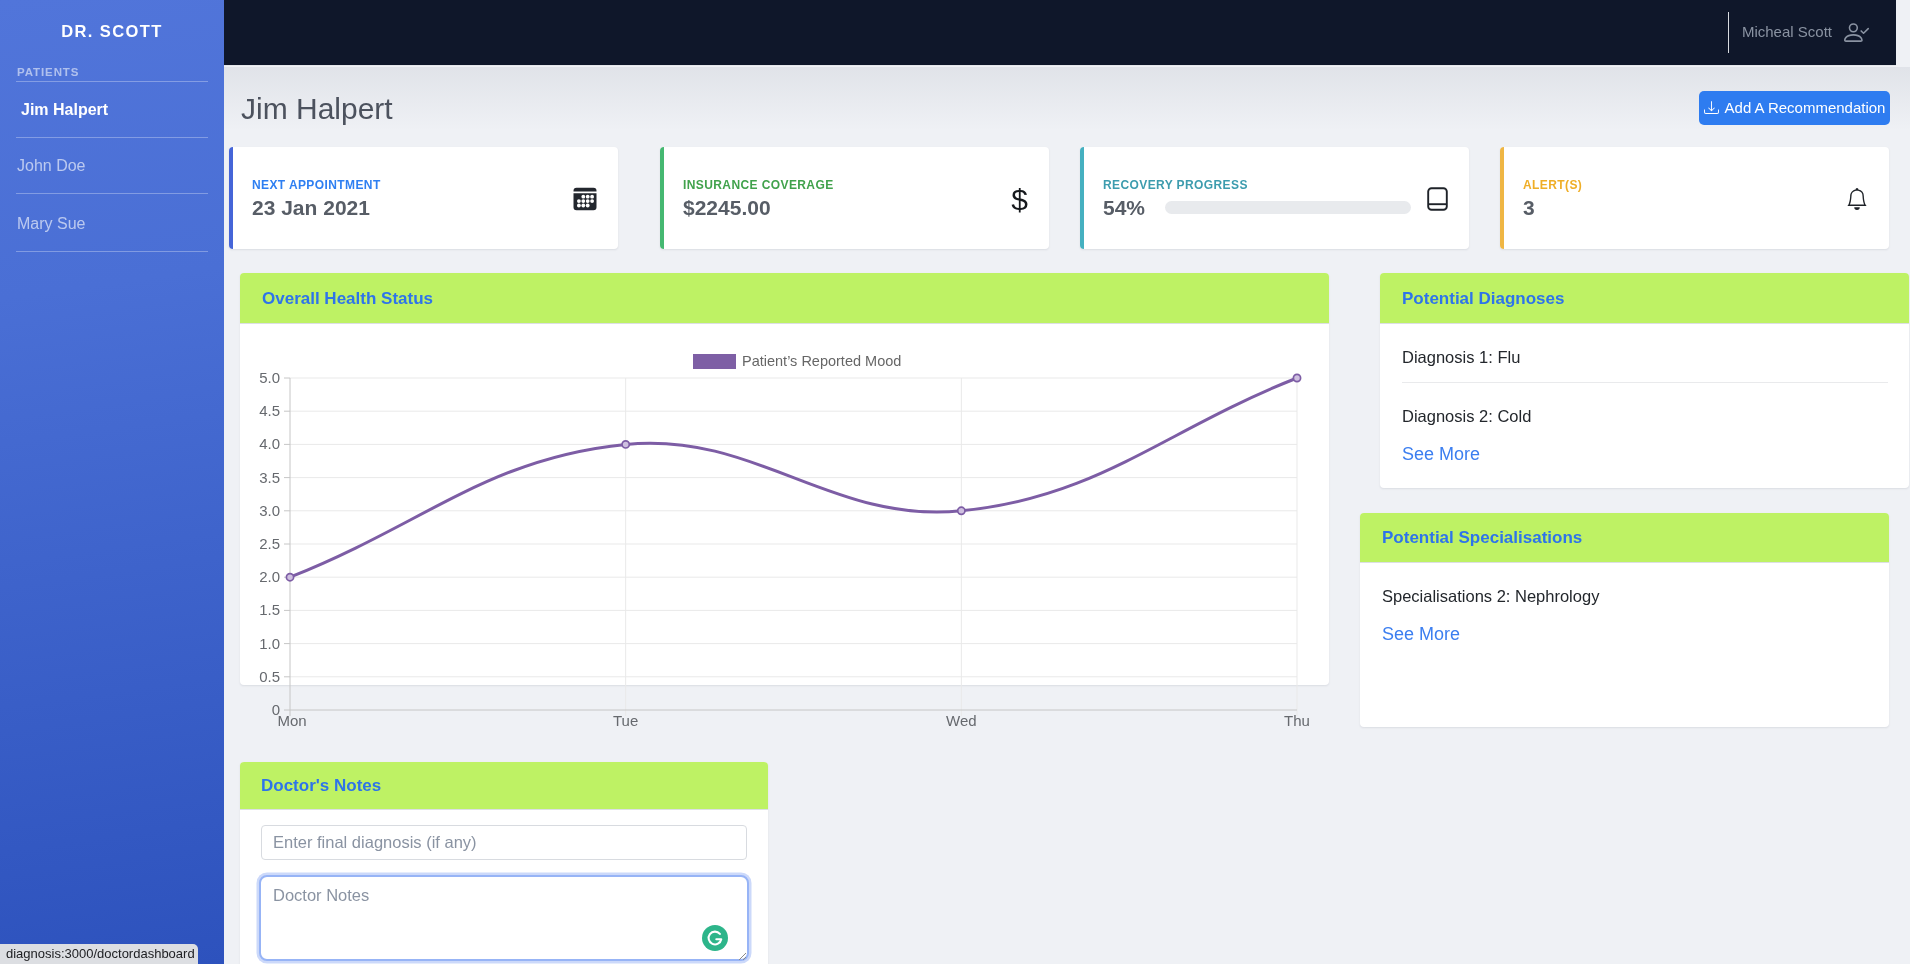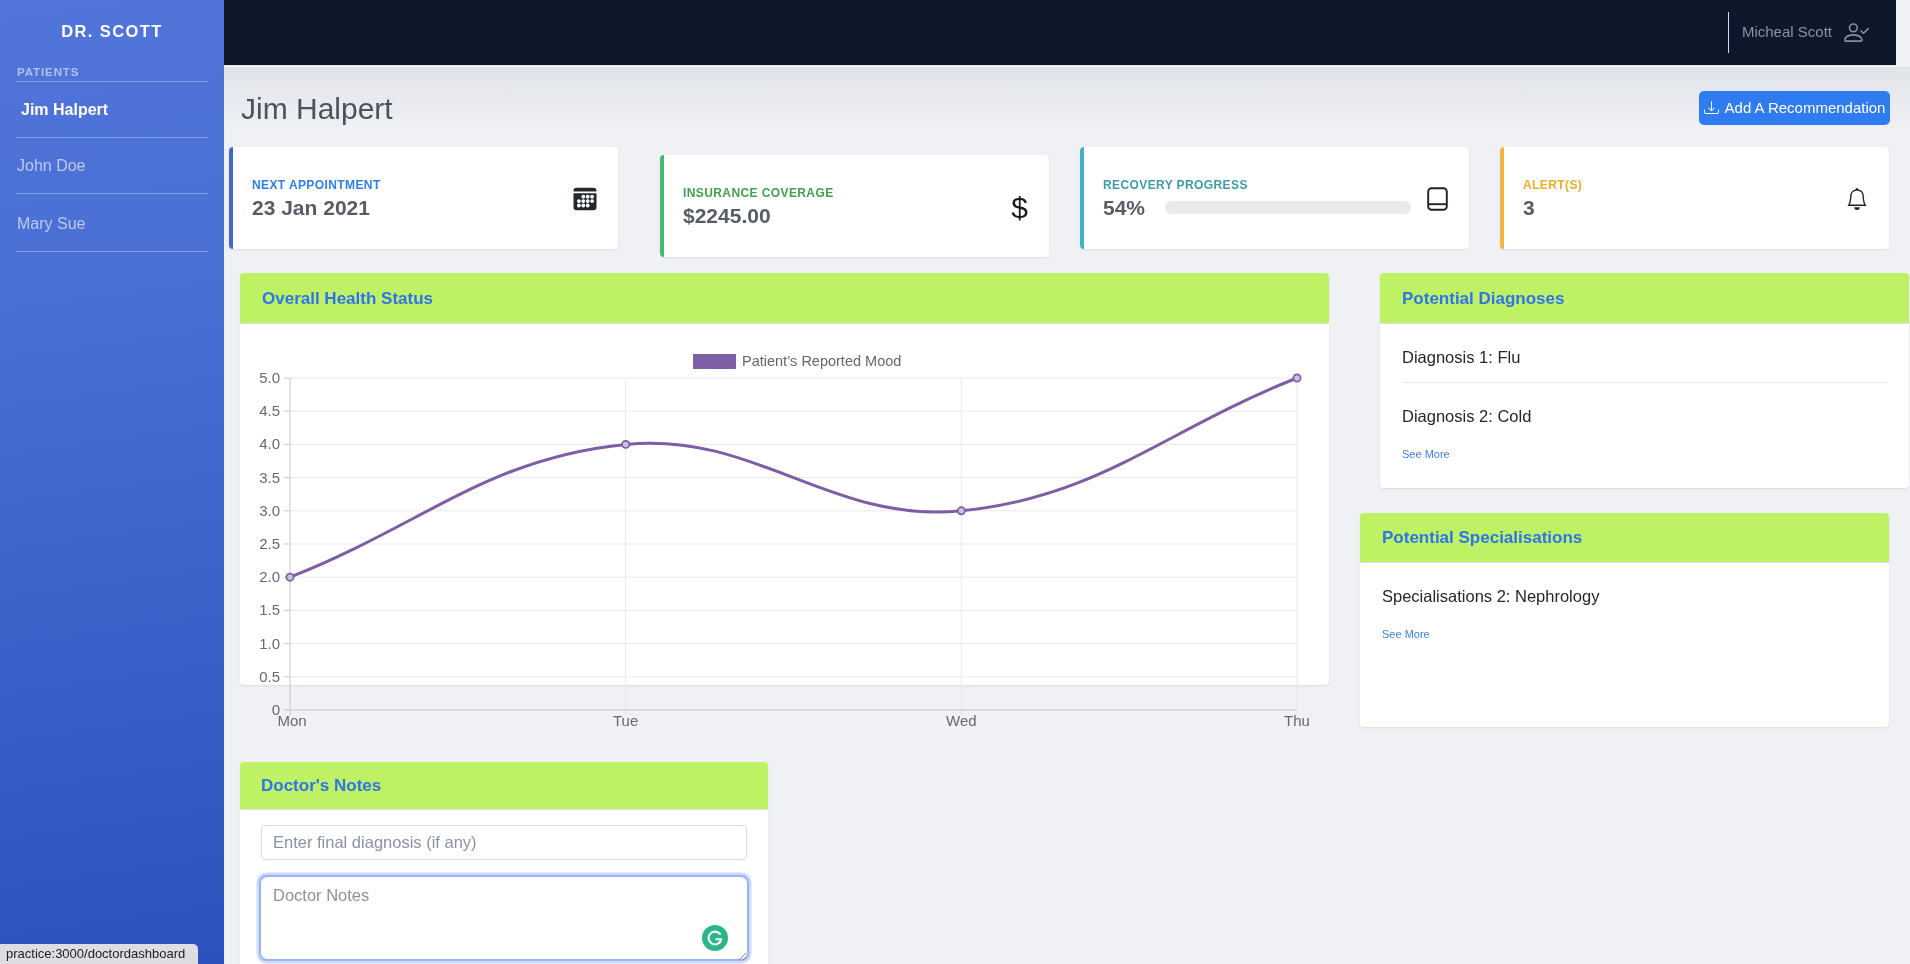--- a/index.html
+++ b/index.html
@@ -44,21 +44,21 @@
 .stat .bar { position:absolute; left:0; top:0; width:4px; height:102px; border-radius:4px 0 0 4px; }
 .stat .lbl { position:absolute; left:23px; top:31px; font-size:12px; font-weight:bold; letter-spacing:0.4px; }
 .stat .val { position:absolute; left:23px; top:49px; font-size:21px; font-weight:bold; color:#575d66; }
 .stat .ico { position:absolute; right:21px; top:40px; }
 .progress { position:absolute; left:85px; top:54px; width:246px; height:13px; background:#e8eaed; border-radius:7px; }
 
 
 .listitem { font-size:16.5px; color:#23272c; line-height:18px; padding:24px 0 16px 0; margin:0 21px 0 22px;
   border-bottom:1px solid #e9eaec; }
 .listitem.last { border-bottom:none; }
-.seemore { font-size:11px; color:#3b7ef0; line-height:18px; margin:4px 0 0 22px; }
+.seemore { font-size:18px; color:#3b7ef0; line-height:18px; margin:4px 0 0 22px; }
 
 
 .fdiag { position:absolute; left:261px; top:825px; width:486px; height:35px; border:1px solid #d8dbe0;
   border-radius:4px; background:#fff; color:#8a93a2; font-size:16.5px; line-height:33px; padding-left:11px; }
 .dnotes { position:absolute; left:259px; top:875px; width:490px; height:86px; border:2px solid #97b4f6;
   box-shadow:0 0 0 2.5px #ccd9fa; border-radius:8px; background:#fff; color:#8a93a2; font-size:16.5px;
   padding:9px 0 0 12px; }
 .gicon { position:absolute; left:702px; top:925px; }
 .resize { position:absolute; left:737px; top:951px; }
 
@@ -112,21 +112,21 @@
         <circle cx="10.3" cy="14.1" r="1.9"></circle>
         <circle cx="14.7" cy="14.1" r="1.9"></circle>
         <circle cx="19.1" cy="14.1" r="1.9"></circle>
     <circle cx="5.9" cy="18.5" r="1.9"></circle>
         <circle cx="10.3" cy="18.5" r="1.9"></circle>
         <circle cx="14.7" cy="18.5" r="1.9"></circle>
       </g>
   </svg>
 </div>
 
-<div class="stat" style="left:660px;margin-top:8px;">
+<div class="stat" style="left:660px;">
   <div class="bar" style="background:#45b871;"></div>
   <div class="lbl" style="color:#41a24c;">INSURANCE COVERAGE</div>
   <div class="val">$2245.00</div>
   <div class="ico" style="top:36px; font-size:30px; color:#16191d; font-weight:400;">$</div>
 </div>
 
 <div class="stat" style="left:1080px;">
   <div class="bar" style="background:#45b0c0;"></div>
   <div class="lbl" style="color:#3d9cae;">RECOVERY PROGRESS</div>
   <div class="val">54%</div>
@@ -238,13 +238,13 @@
 <div class="dnotes">Doctor Notes</div>
 <svg class="gicon" width="26" height="26" viewBox="0 0 26 26">
   <circle cx="13" cy="13" r="13" fill="#2db58a"></circle>
   <path d="M17.90 8.89 A6.4 6.4 0 1 0 19.28 14.22 L14.3 14.22" fill="none" stroke="#fff" stroke-width="2.05" stroke-linecap="round" stroke-linejoin="round"></path>
 </svg>
 <svg class="resize" width="10" height="10" viewBox="0 0 10 10" stroke="#8a8a8a" stroke-width="1">
   <line x1="2" y1="9" x2="9" y2="2"></line>
     <line x1="6" y1="9" x2="9" y2="6"></line>
 </svg>
 
-<div class="statusbar">practice:3000/doctordashboard</div>
+<div class="statusbar">diagnosis:3000/doctordashboard</div>
 
 </body></html>

